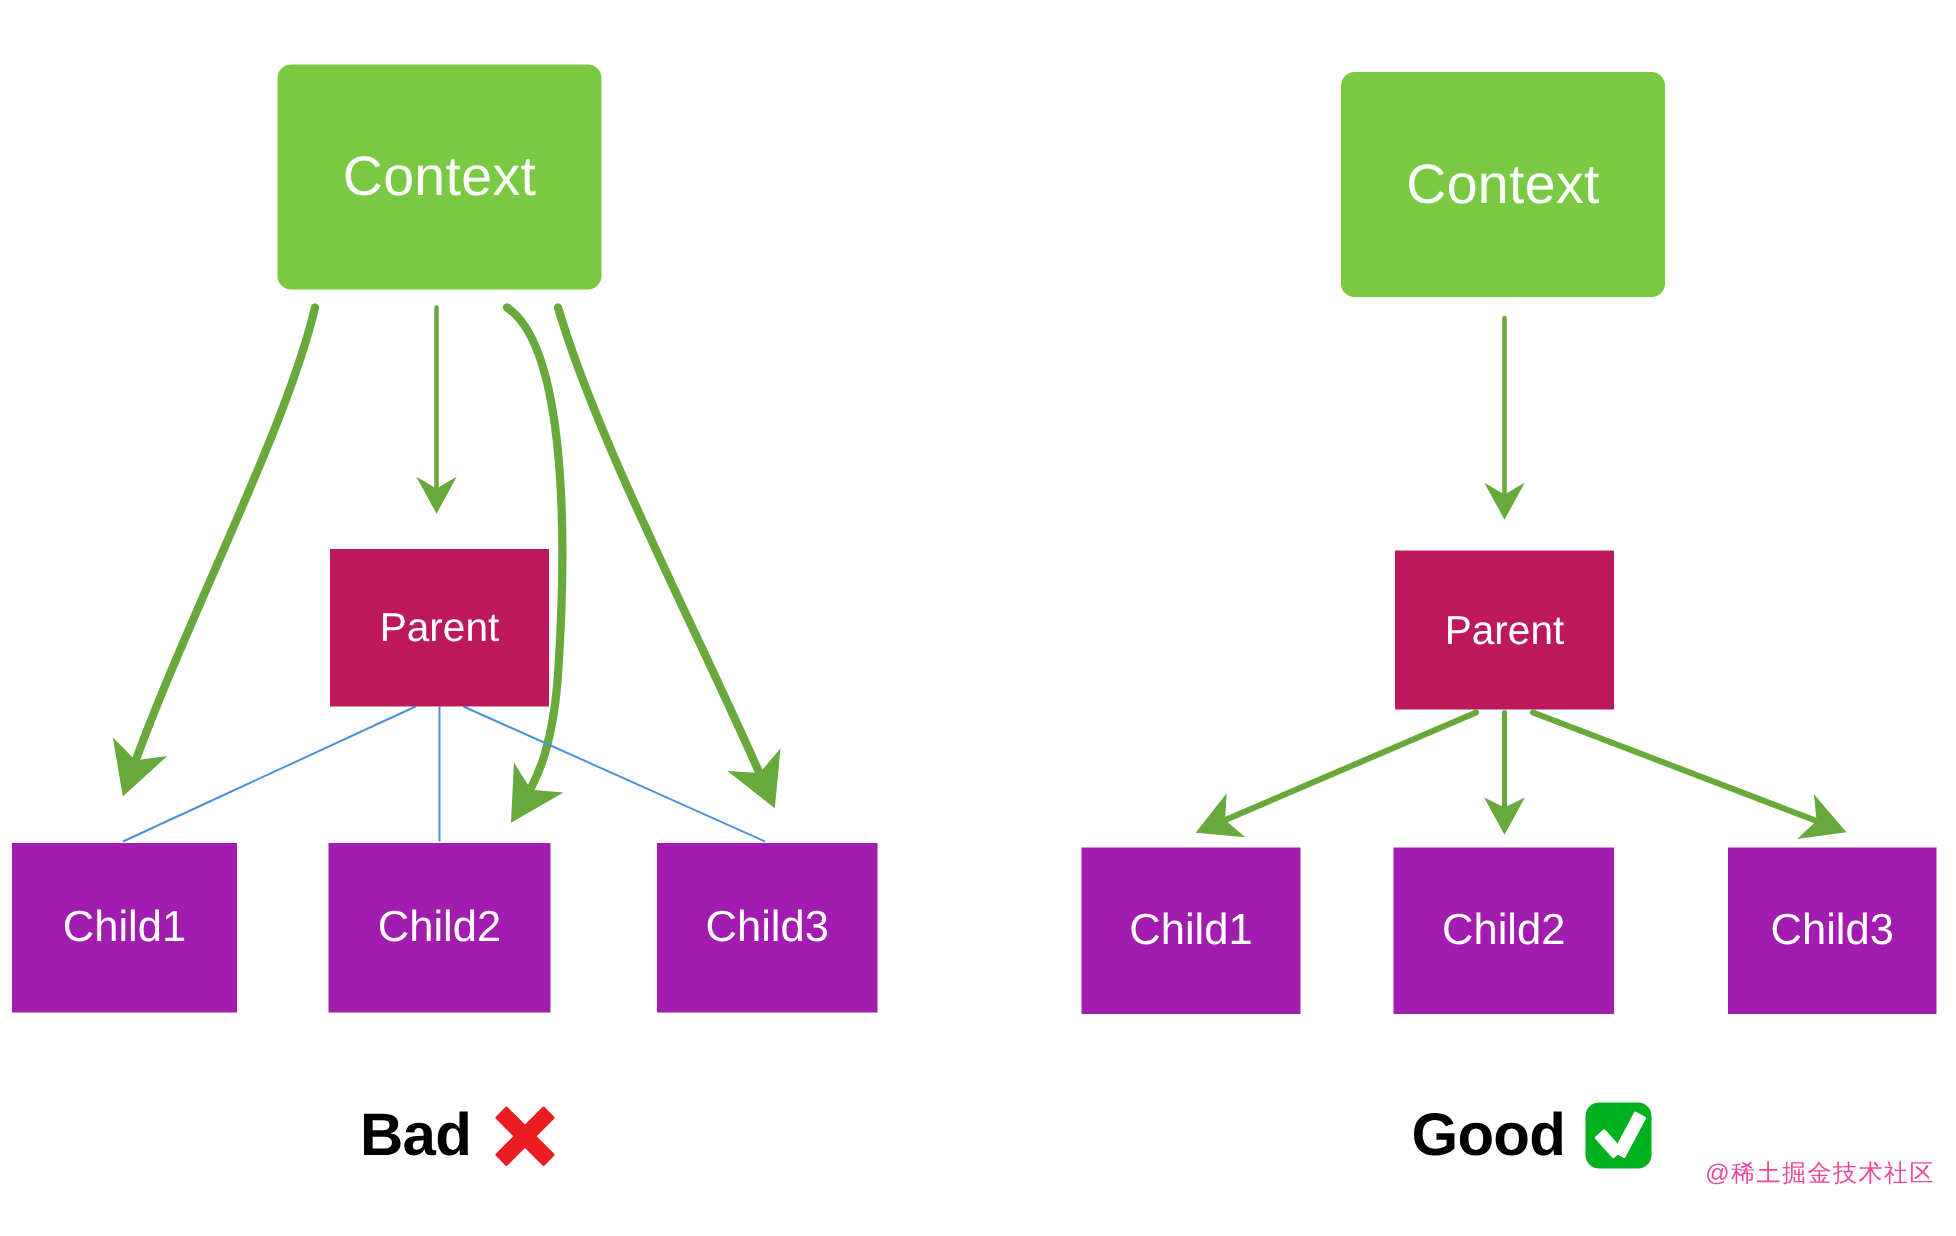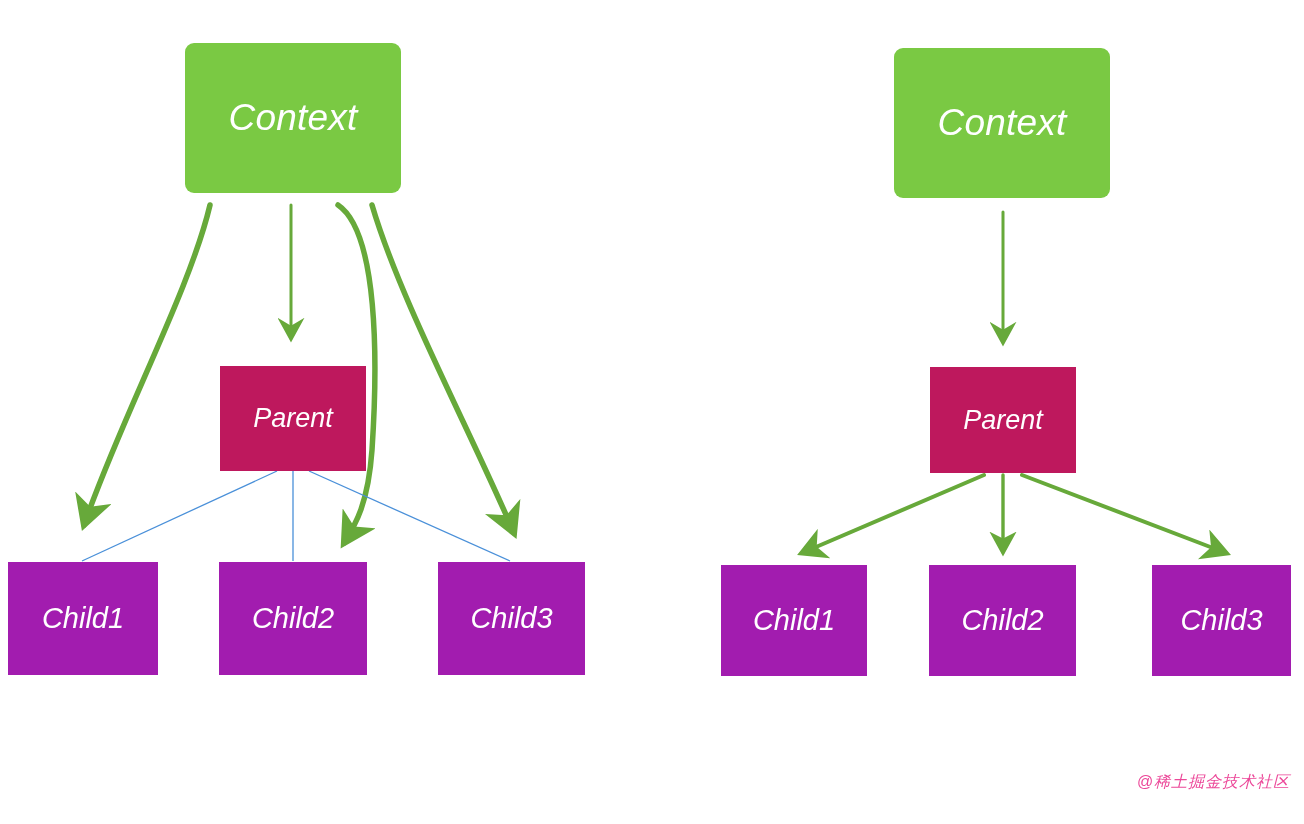--- a/index.html
+++ b/index.html
@@ -9,21 +9,20 @@
   }
   body {
     font-family: "Liberation Sans", sans-serif;
   }
   #canvas {
     position: relative;
     width: 1304px;
     height: 824px;
     background: #ffffff;
     overflow: hidden;
-    font-style: italic;
   }
   .edges {
     position: absolute;
     left: 0;
     top: 0;
     width: 1304px;
     height: 824px;
     pointer-events: none;
   }
   .node {
@@ -208,17 +207,31 @@
   <div class="node node-child" id="r-child1">
     <span>Child1</span>
   </div>
   <div class="node node-child" id="r-child2">
     <span>Child2</span>
   </div>
   <div class="node node-child" id="r-child3">
     <span>Child3</span>
   </div>
 
-
+  <div class="verdict" id="verdict-bad">
+    <span class="verdict-text">Bad</span>
+    <span class="x-mark">
+      <i></i>
+        <i></i>
+    </span>
+  </div>
+
+  <div class="verdict" id="verdict-good">
+    <span class="verdict-text">Good</span>
+    <span class="check-mark">
+      <i></i>
+        <i></i>
+    </span>
+  </div>
 
   <div class="watermark">@稀土掘金技术社区</div>
 
 </div>
 
 </body></html>

